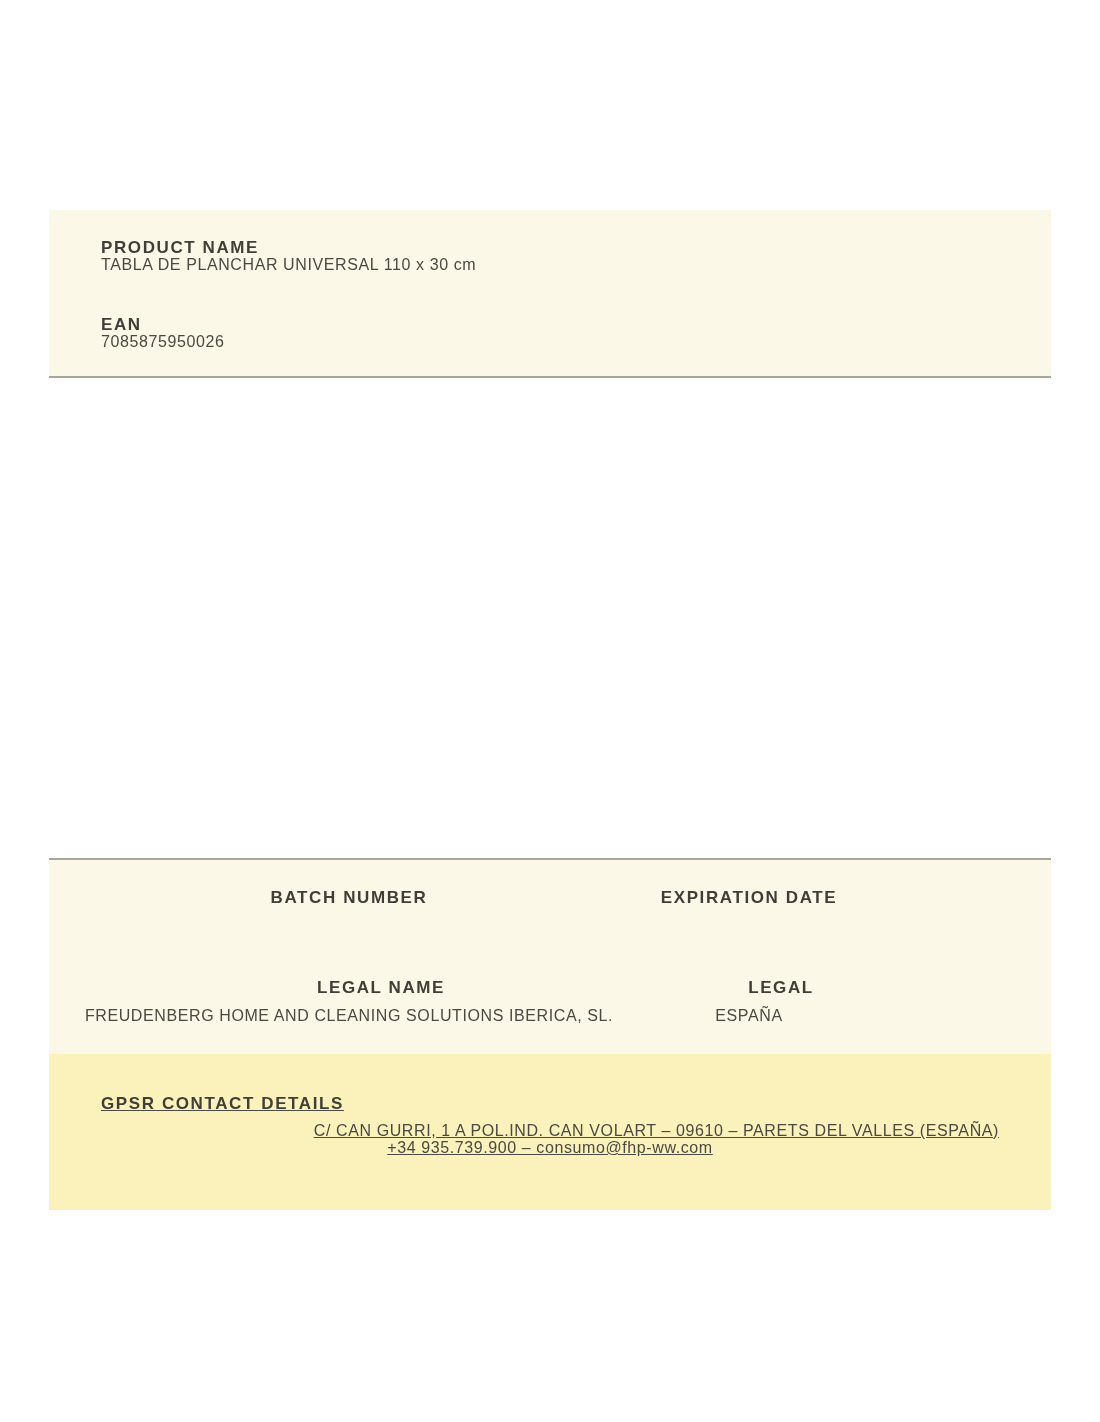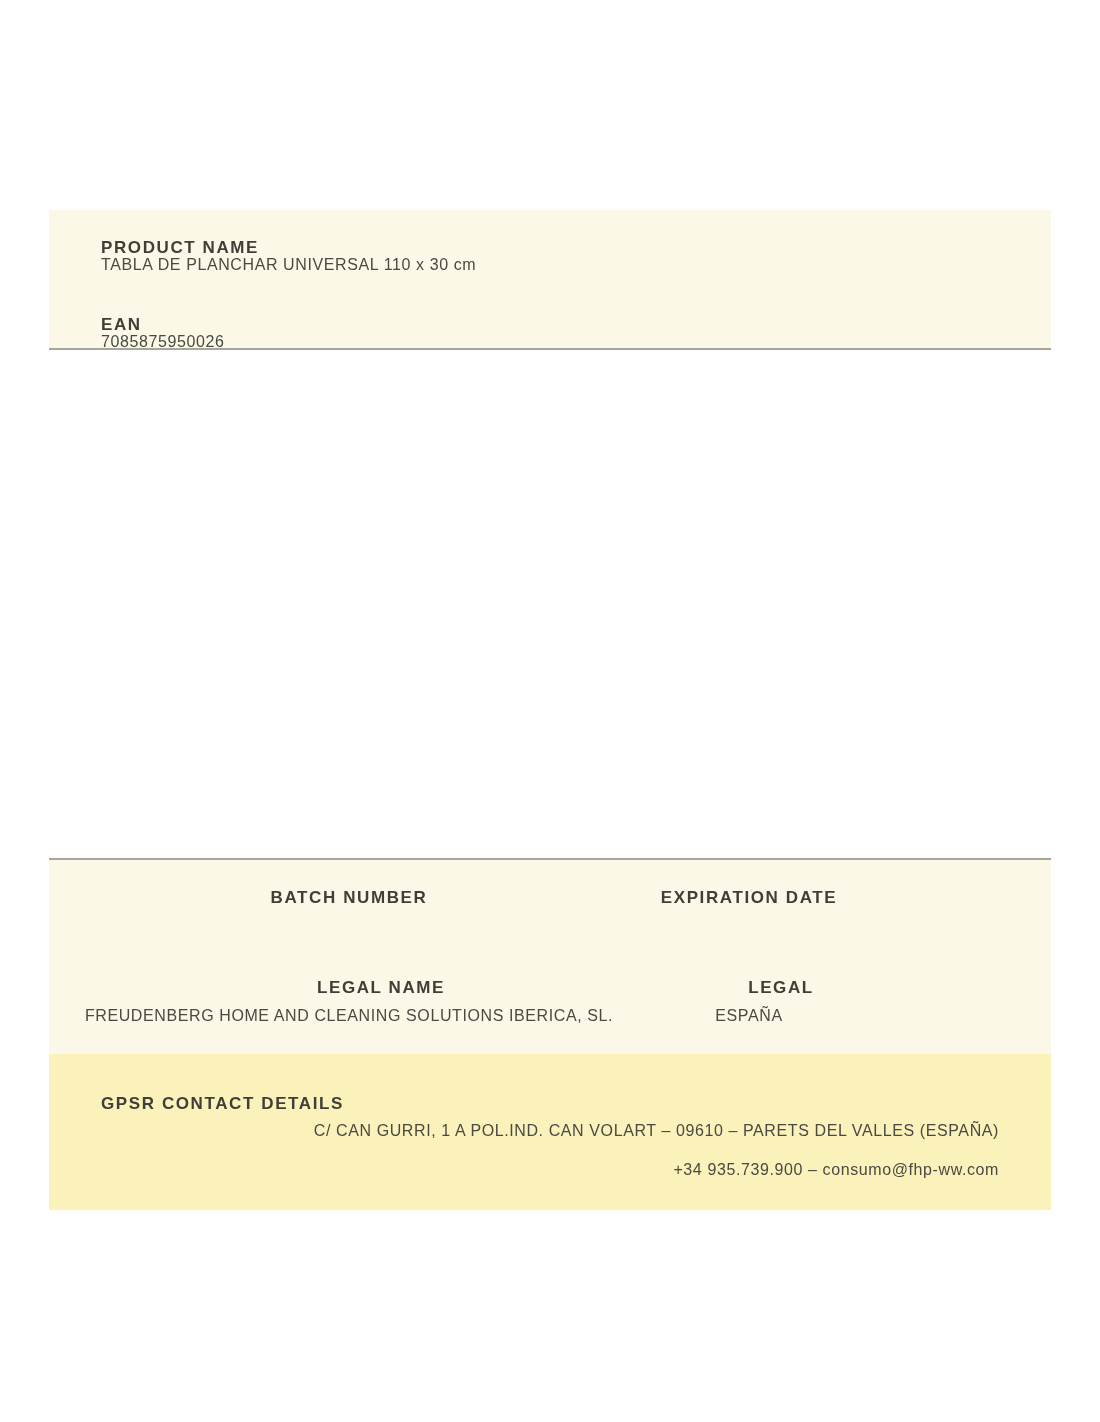--- a/index.html
+++ b/index.html
@@ -38,21 +38,21 @@
     line-height: 17px;
     font-weight: normal;
     letter-spacing: 0.6px;
     color: var(--text, #4a4942);
     white-space: nowrap;
   }
 
   
   #product-panel {
     top: 210px;
-    height: 140px;
+    height: 168px;
     background: var(--section-cream, #fcf8e8);
     border-bottom: 2px solid var(--divider, #a6a69c);
     padding: 29px 52px 0 52px;
   }
   #product-panel .value { }
   #product-panel .group-gap { margin-top: 43px; }
 
   
   #trace-panel {
     top: 858px;
@@ -72,26 +72,27 @@
   .row-headers      { margin-top: 29px; }
   .row-legal-labels { margin-top: 73px; padding-left: 32px; }
   .row-legal-values { margin-top: 11px; }
 
   
   #gpsr-panel {
     top: 1054px;
     height: 156px;
     background: var(--section-yellow, #fbf1bb);
     padding: 41px 52px 0 52px;
+    text-decoration: underline;
   }
   #gpsr-panel .right-line {
     text-align: right;
   }
   #gpsr-panel .address-line { margin-top: 10px; }
-  #gpsr-panel .contact-line { margin-top: 22px; }
+  #gpsr-panel .contact-line { margin-top: 0; text-align: center; }
 </style>
 </head>
 <body style="background: rgb(255, 255, 255);">
 
 <div>
 
   <section class="panel" id="product-panel">
     <div class="label">PRODUCT NAME</div>
     <div class="value">TABLA DE PLANCHAR UNIVERSAL 110 x 30 cm</div>
     <div class="label group-gap">EAN</div>

